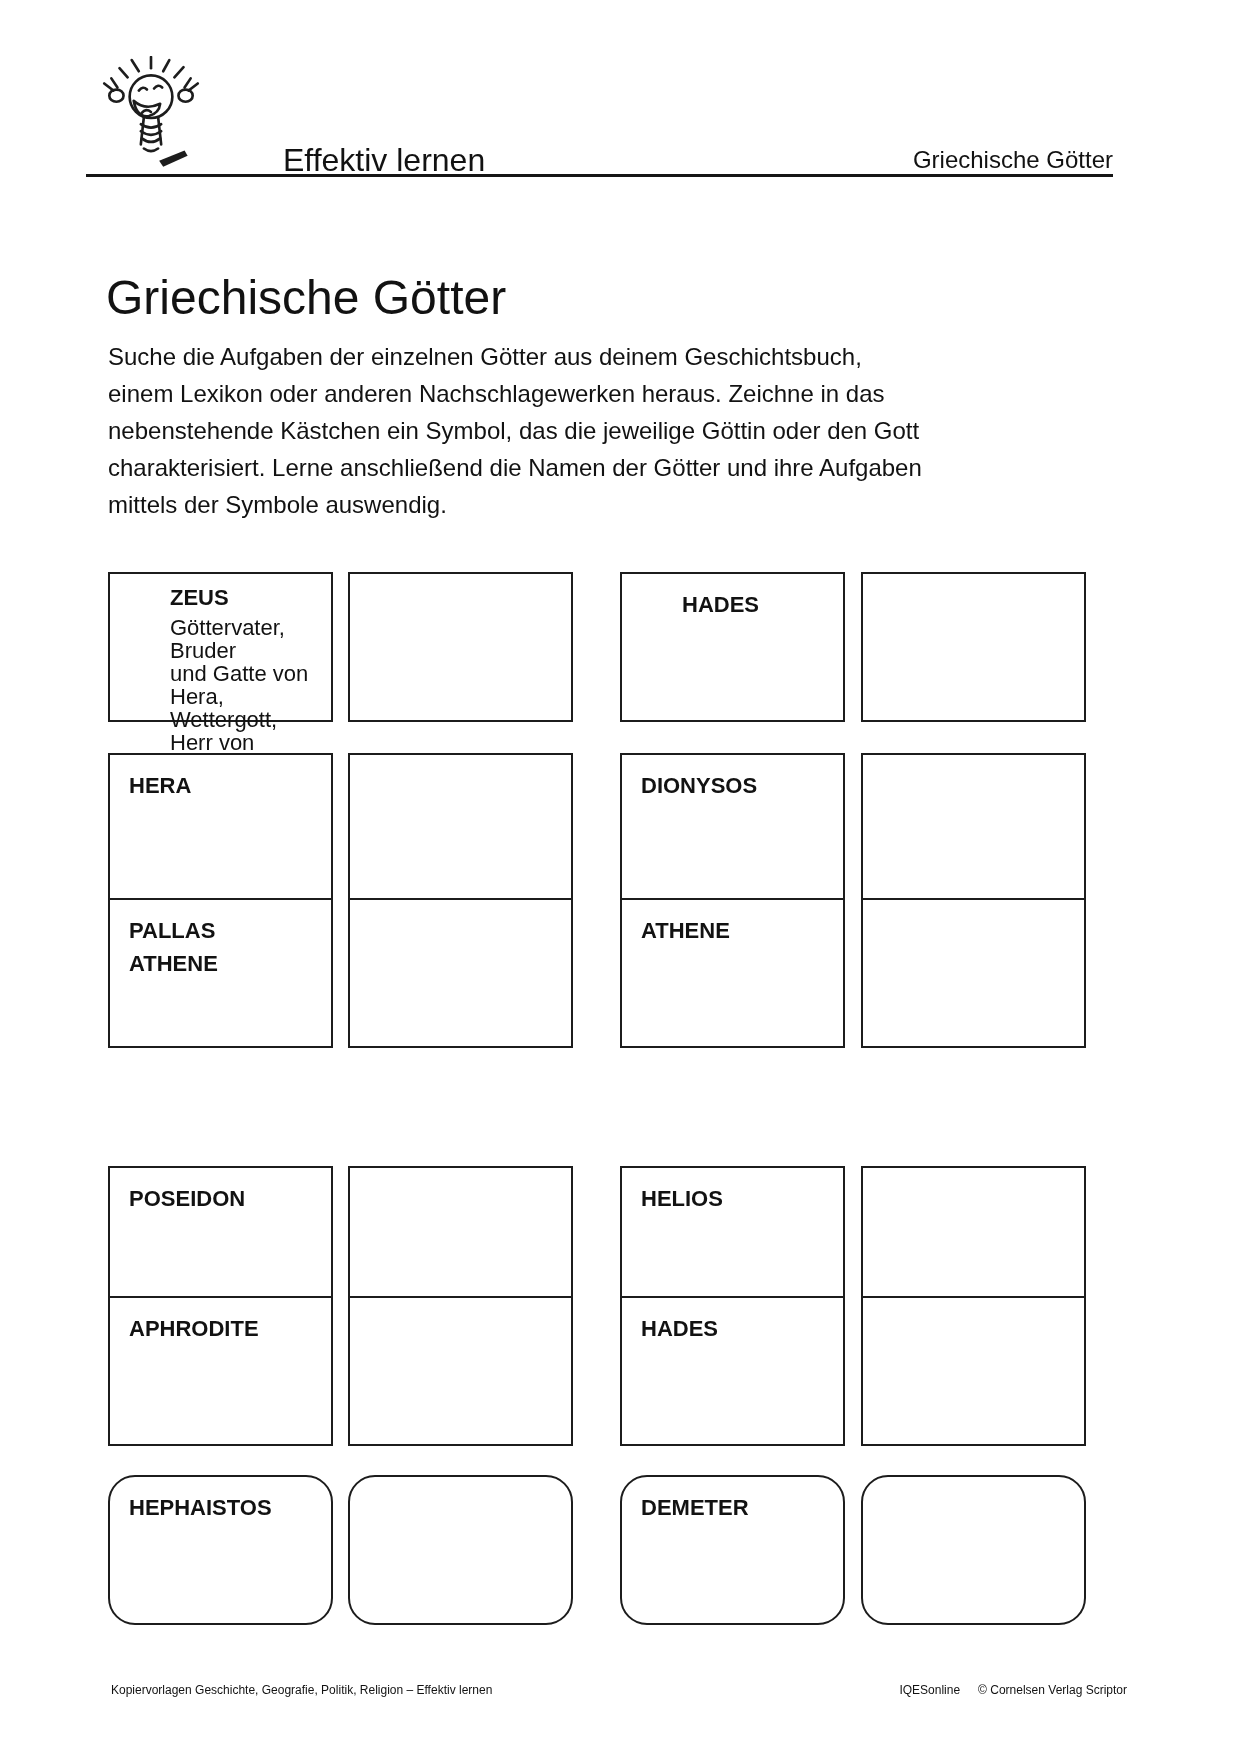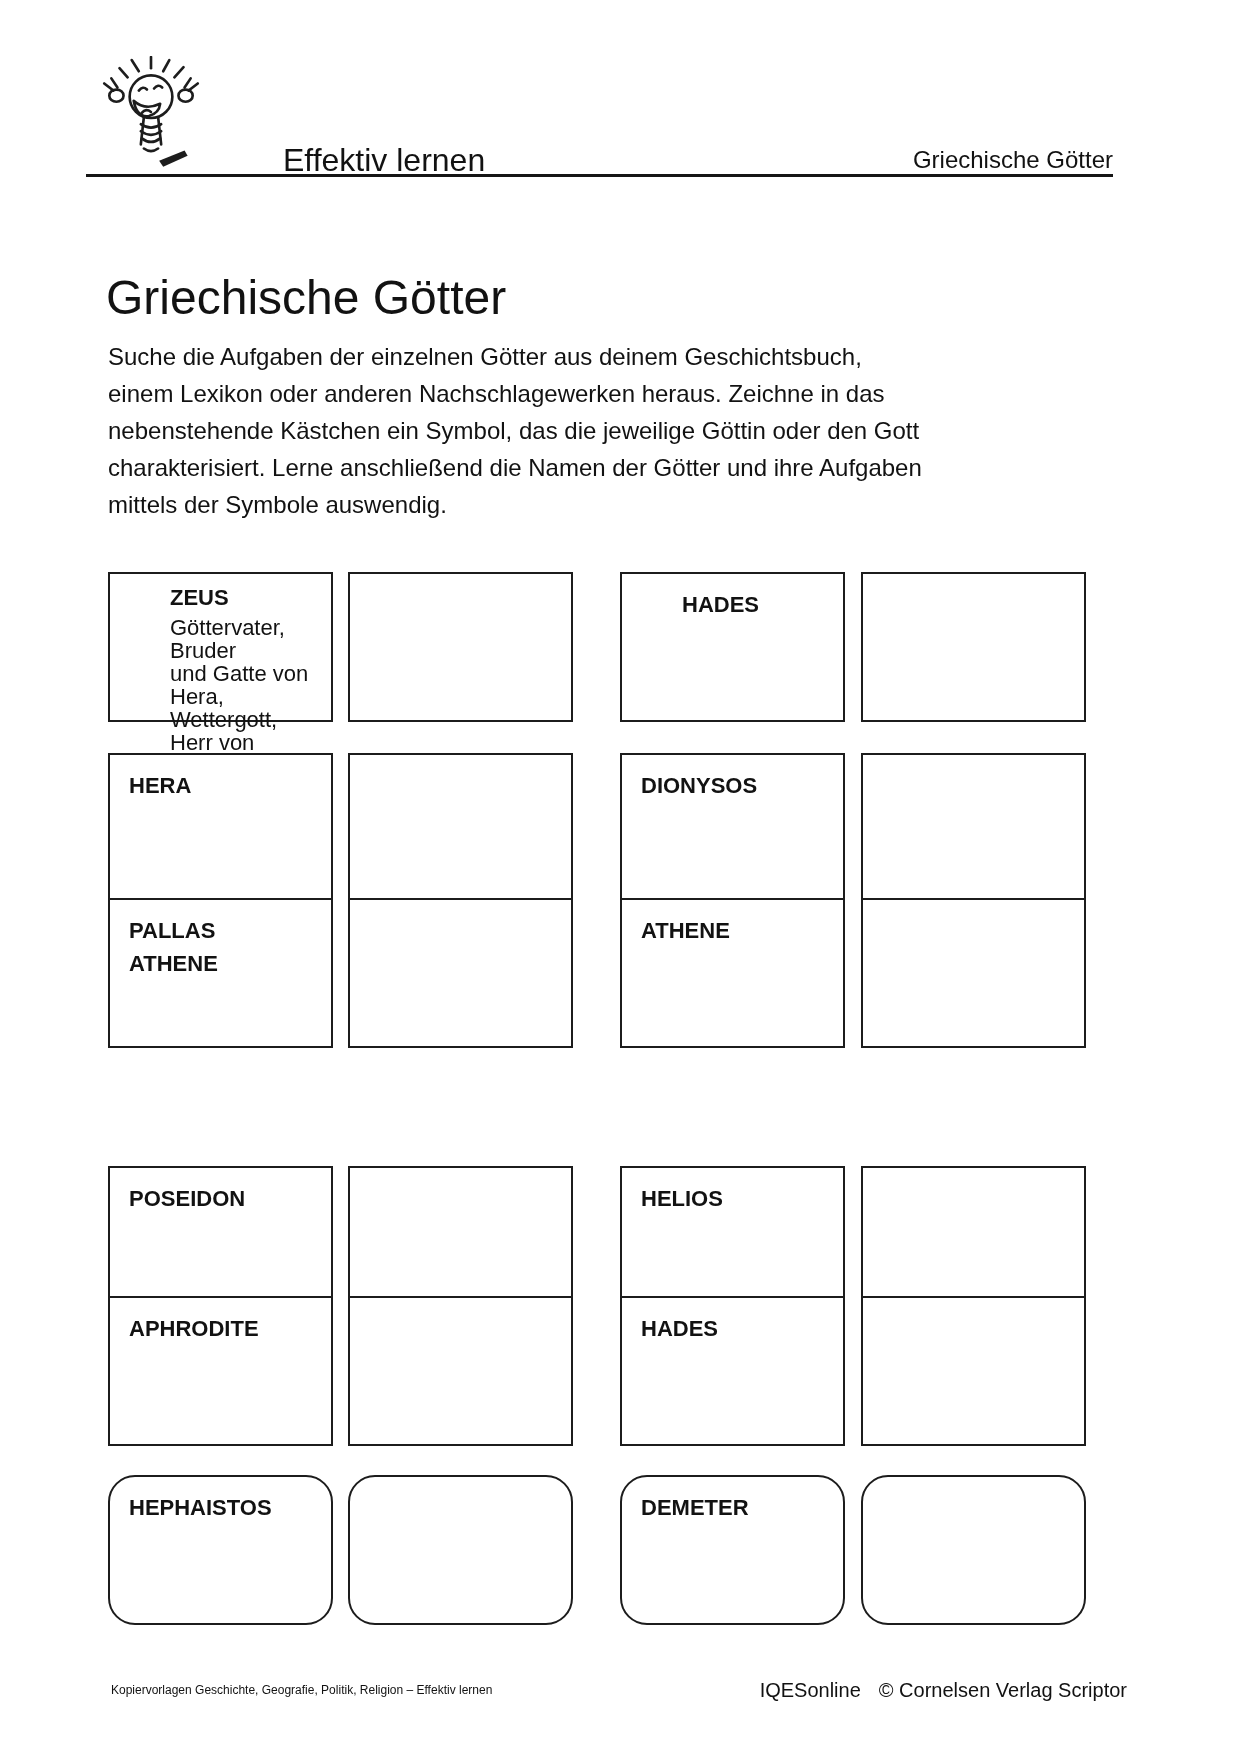--- a/index.html
+++ b/index.html
@@ -34,21 +34,21 @@
     white-space:pre-line;
   }
   .box.has-desc .god-name { padding-top:10px; line-height:28px; }
   .god-desc {
     padding:4px 10px 0 19px;
     font-size:22px; line-height:23px;
     white-space:pre-line;
   }
   
   .footer-left  { position:absolute; left:111px; top:1681px; font-size:12px; line-height:18px; }
-  .footer-right { position:absolute; right:113px; top:1681px; font-size:20px; line-height:18px;text-align:right; }
+  .footer-right { position:absolute; right:113px; top:1681px; font-size:12px; line-height:18px;text-align:right; }
   .footer-right .sep { display:inline-block; width:18px; }
   svg .ln { fill:none; stroke:#1d1d1d; stroke-width:2.6; stroke-linecap:round; stroke-linejoin:round; }
 </style>
 </head>
 <body>
 
 <div class="page">
 
   <svg class="logo" viewBox="0 0 100 118" xmlns="http://www.w3.org/2000/svg">
 

